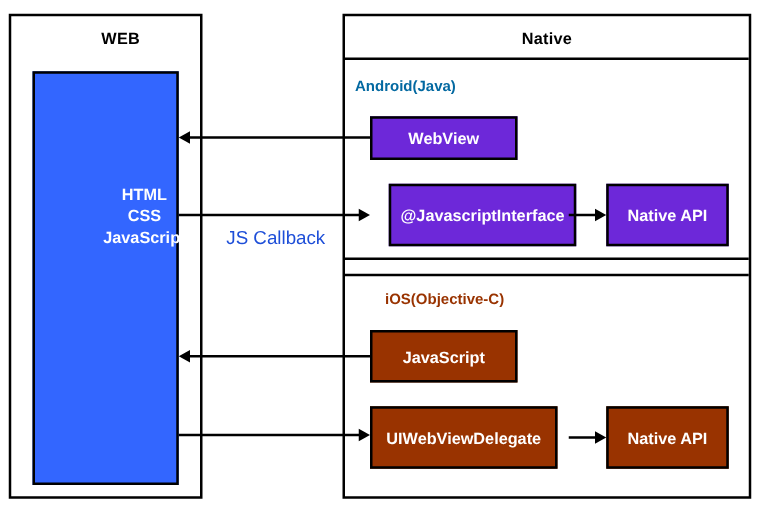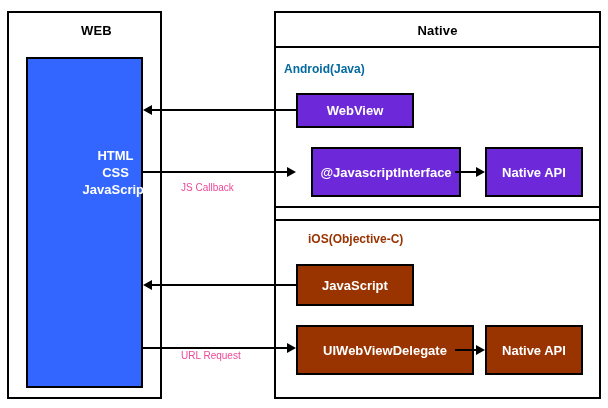--- a/index.html
+++ b/index.html
@@ -102,21 +102,21 @@
     white-space: nowrap;
   }
   .nbox.green { background: #6d28d9; }
   .nbox.brown { background: #993300; }
 
   #box-webview        { left: 296px; top: 93px;  width: 118px; height: 35px; }
   #box-jsinterface    { left: 311px; top: 147px; width: 150px; height: 50px; }
   #box-native-api-android { left: 485px; top: 147px; width: 98px; height: 50px; }
 
   #box-uiwebview      { left: 296px; top: 264px; width: 118px; height: 42px; }
-  #box-uiwebviewdelegate { left: 296px; top: 325px; width: 178px; height: 50px; }
+  #box-uiwebviewdelegate { left: 296px; top: 325px; width: 150px; height: 50px; }
   #box-native-api-ios { left: 485px; top: 325px; width: 98px; height: 50px; }
 
   
   .line-h {
     position: absolute;
     background: #000000;
     height: 2px;
   }
   .arrow-head {
     position: absolute;
@@ -146,22 +146,22 @@
 
   
   #line-android-api  { left: 455px; top: 171px; width: 22px; }
   #head-android-api  { left: 476px; top: 167px; }
   #line-ios-api      { left: 455px; top: 349px; width: 22px; }
   #head-ios-api      { left: 476px; top: 345px; }
 
   
   .edge-label {
     position: absolute;
-    font-size: 10px;
-    color: #ec4899;
+    font-size: 15px;
+    color: #1d4ed8;
     white-space: nowrap;
   }
   #label-js-callback { left: 181px; top: 182px; }
   #label-url-request { left: 181px; top: 350px; }
 </style>
 </head>
 <body>
 
 <div id="canvas">
 
@@ -202,21 +202,20 @@
 
   <div class="line-h" id="line-js-callback"></div>
   <div class="arrow-head arrow-right" id="head-js-callback"></div>
   <div class="edge-label" id="label-js-callback">JS Callback</div>
 
   <div class="line-h" id="line-cb-ios"></div>
   <div class="arrow-head arrow-left" id="head-cb-ios"></div>
 
   <div class="line-h" id="line-url-request"></div>
   <div class="arrow-head arrow-right" id="head-url-request"></div>
-  <div class="edge-label" id="label-url-request">URL Request</div>
 
   <div class="line-h" id="line-android-api"></div>
   <div class="arrow-head arrow-right" id="head-android-api"></div>
 
   <div class="line-h" id="line-ios-api"></div>
   <div class="arrow-head arrow-right" id="head-ios-api"></div>
 
 </div>
 
 </body></html>

